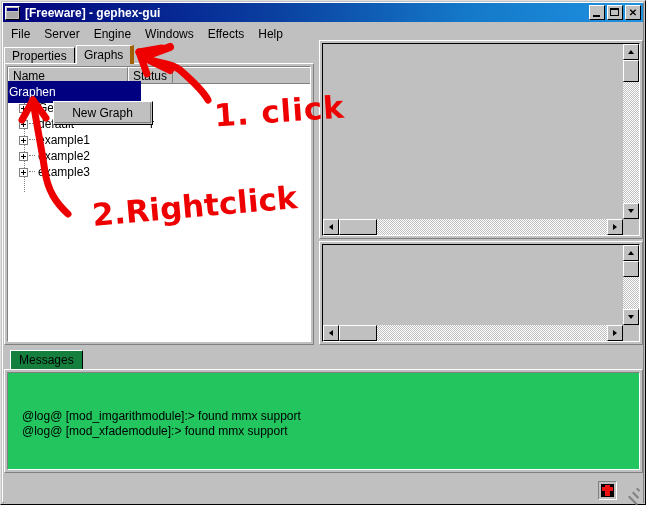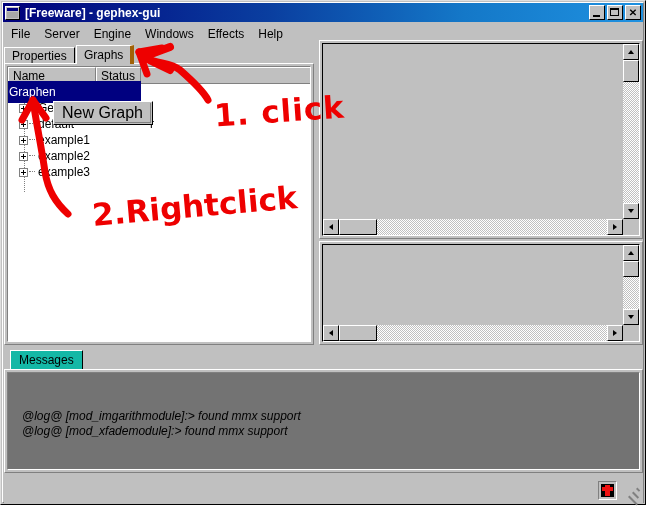--- a/index.html
+++ b/index.html
@@ -193,21 +193,21 @@
     border-top: 1px solid #ffffff;
     border-left: 1px solid #ffffff;
     border-right: 1px solid #808080;
     border-bottom: 1px solid #808080;
     box-sizing: border-box;
     display: flex;
     align-items: center;
     padding-left: 4px;
     font-size: 12px;
   }
-  #col-name { width: 88px; }
+  #col-name { width: 120px; }
   #col-status { width: 45px; }
   #col-filler { flex: 1; height: 17px; background: #c0c0c0;
     border-top: 1px solid #ffffff; border-bottom: 1px solid #808080; box-sizing: border-box;}
 
   #tree-items {
     position: absolute;
     left: 0; top: 17px;
     width: 302px;
   }
   .tree-row {
@@ -288,21 +288,21 @@
   }
   #ctx-menu-inner {
     position: absolute;
     left: 1px; top: 1px; right: 1px; bottom: 1px;
     border-right: 1px solid #808080;
     border-bottom: 1px solid #808080;
     box-sizing: border-box;
     display: flex;
     align-items: center;
     justify-content: center;
-    font-size: 16px;
+    font-size: 12px;
   }
 
   
   .rp {
     position: absolute;
     background: #c0c0c0;
     border-top: 1px solid #ffffff;
     border-left: 1px solid #ffffff;
     border-right: 1px solid #808080;
     border-bottom: 1px solid #808080;
@@ -387,21 +387,21 @@
   
   #msg-pane {
     position: absolute;
     left: 4px; top: 350px;
     width: 639px; height: 125px;
   }
   #msg-tab {
     position: absolute;
     left: 6px; top: 0px;
     height: 19px;
-    background: #14b8a6;
+    background: #15803d;
     border-top: 1px solid #ffffff;
     border-left: 1px solid #ffffff;
     border-right: 1px solid #000000;
     box-sizing: border-box;
     display: flex; align-items: center; justify-content: center;
     padding: 0 8px;
     font-size: 12px;
     z-index: 3;
   }
   #msg-tabstrip-bg {
@@ -417,29 +417,28 @@
     background: #c0c0c0;
     border-top: 1px solid #ffffff;
     border-left: 1px solid #ffffff;
     border-right: 1px solid #808080;
     border-bottom: 1px solid #808080;
     box-sizing: border-box;
   }
   #msg-inner {
     position: absolute;
     left: 2px; top: 2px; right: 2px; bottom: 2px;
-    background: #737373;
+    background: #22c55e;
     border-top: 1px solid #808080;
     border-left: 1px solid #808080;
     border-right: 1px solid #ffffff;
     border-bottom: 1px solid #ffffff;
     box-sizing: border-box;
     overflow: hidden;
     padding: 36px 0 0 14px;
-    font-style: italic;
   }
   .msg-line {
     font-size: 12px;
     line-height: 15px;
     color: #000000;
     white-space: nowrap;
   }
 
   
   #statusbar {

